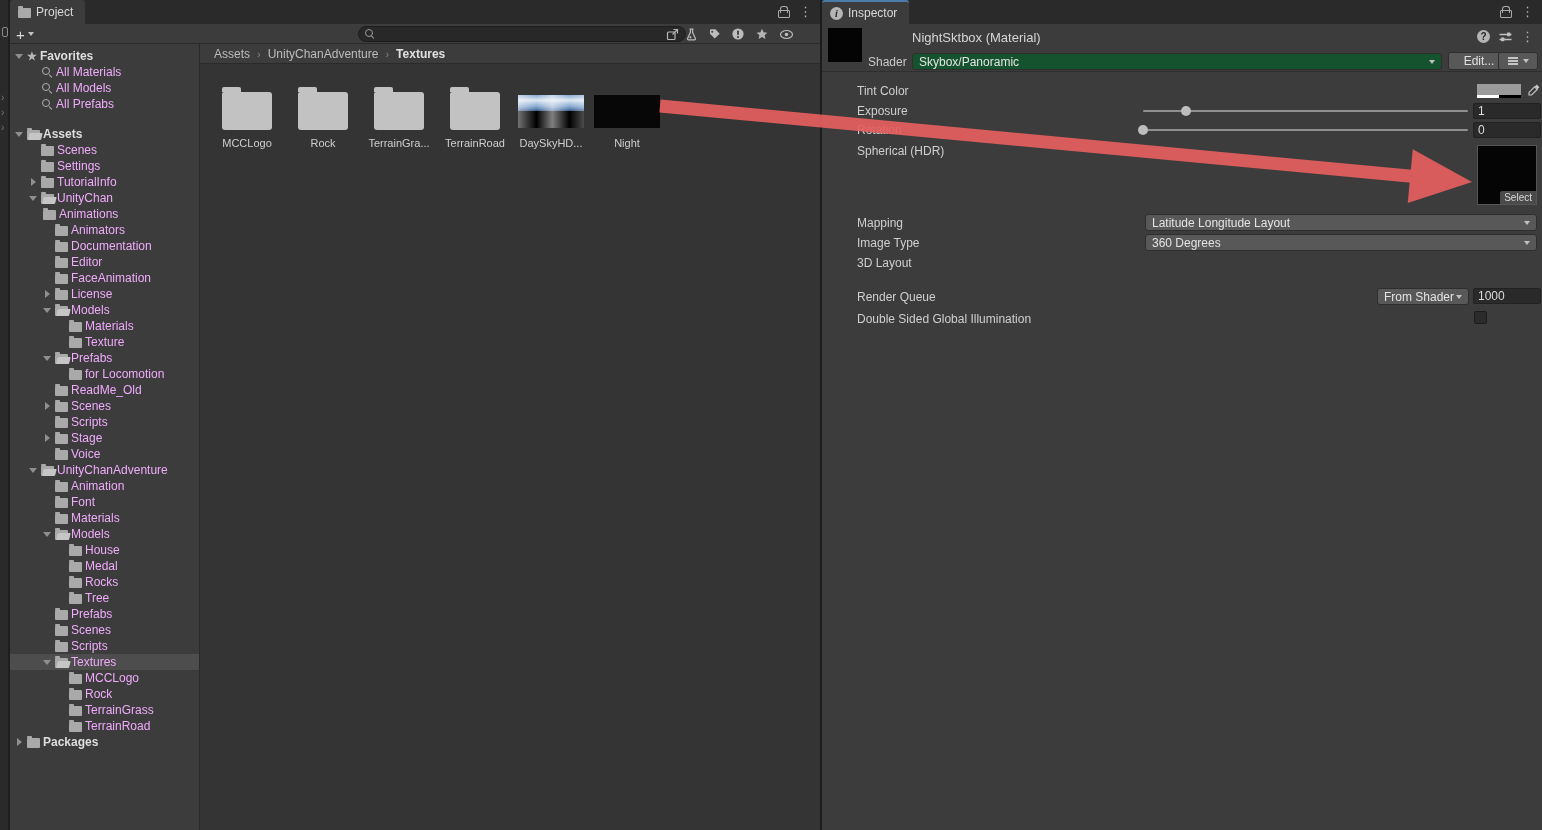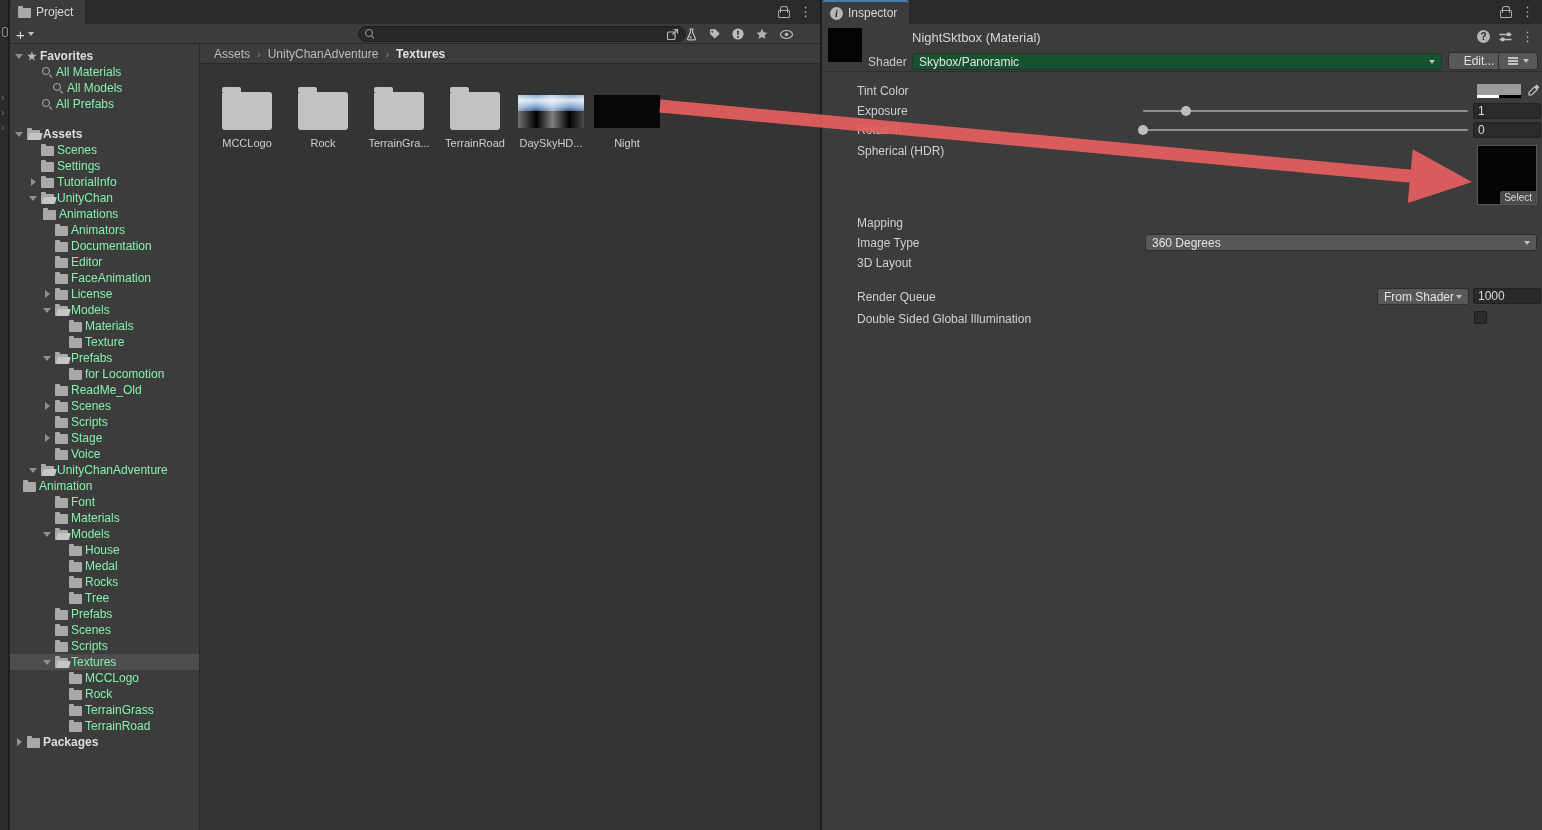--- a/index.html
+++ b/index.html
@@ -44,21 +44,21 @@
   .tree-row.selected { background:#4d4d4d; }
   .arrow-slot { width:10px; flex:none; display:flex; justify-content:center; }
   .ico { flex:none; }
   .ico-star { color:#b9b9b9; font-size:11px; line-height:12px; }
   .ico-search { position:relative; width:12px; height:12px; }
   .ico-search::before { content:""; position:absolute; left:1px; top:1px; width:6px; height:6px; border:1.3px solid #b0b0b0; border-radius:50%; }
   .ico-search::after { content:""; position:absolute; left:8px; top:8px; width:4px; height:1.4px; background:#b0b0b0; transform:rotate(45deg); transform-origin:left center; }
   .ico-folder { position:relative; width:13px; height:10px; background:#a9a9a9; border-radius:1px; margin-top:1px; }
   .ico-folder::before { content:""; position:absolute; top:-2px; left:0; width:5px; height:2px; background:#a9a9a9; border-radius:1px 1px 0 0; }
   .ico-folder.ico-open::after { content:""; position:absolute; left:1px; right:-1px; top:3px; bottom:0; background:#c6c6c6; transform:skewX(-14deg); transform-origin:bottom left; border-radius:1px; }
-  .tree-label { color:#86efac; }
+  .tree-label { color:#f0abfc; }
   .tree-row.bold .tree-label { color:#dedede; }
 
   
   .breadcrumb { position:absolute; left:190px; top:44px; right:0; height:20px; background:#3c3c3c; border-bottom:1px solid #2a2a2a; display:flex; align-items:center; gap:7px; padding-left:14px; color:#bdbdbd; }
   .breadcrumb .sep { color:#848484; font-size:11px; }
   .breadcrumb .last { font-weight:bold; color:#e0e0e0; }
   .content { position:absolute; left:190px; top:64px; right:0; bottom:0; background:#343434; }
   .grid-item { position:absolute; top:20px; width:76px; }
   .icon-zone { height:46px; display:flex; align-items:flex-end; justify-content:center; }
   .big-folder { width:50px; height:38px; background:#c2c2c2; border-radius:2px 3px 3px 3px; position:relative; }
@@ -180,21 +180,21 @@
           <span class="tri-down"></span>
         </span>
         <span class="ico ico-star">★</span>
         <span class="tree-label">Favorites</span>
       </div>
       <div class="tree-row" style="padding-left: 18px;">
         <span class="arrow-slot"></span>
         <span class="ico ico-search"></span>
         <span class="tree-label">All Materials</span>
       </div>
-      <div class="tree-row" style="padding-left: 29px;">
+      <div class="tree-row" style="padding-left: 18px;">
         <span class="arrow-slot"></span>
         <span class="ico ico-search"></span>
         <span class="tree-label">All Models</span>
       </div>
       <div class="tree-row" style="padding-left: 18px;">
         <span class="arrow-slot"></span>
         <span class="ico ico-search"></span>
         <span class="tree-label">All Prefabs</span>
       </div>
       <div class="tree-row bold gap" style="padding-left: 4px;">
@@ -318,21 +318,21 @@
         <span class="ico ico-folder"></span>
         <span class="tree-label">Voice</span>
       </div>
       <div class="tree-row" style="padding-left: 18px;">
         <span class="arrow-slot">
           <span class="tri-down"></span>
         </span>
         <span class="ico ico-folder ico-open"></span>
         <span class="tree-label">UnityChanAdventure</span>
       </div>
-      <div class="tree-row" style="">
+      <div class="tree-row" style="padding-left: 32px;">
         <span class="arrow-slot"></span>
         <span class="ico ico-folder"></span>
         <span class="tree-label">Animation</span>
       </div>
       <div class="tree-row" style="padding-left: 32px;">
         <span class="arrow-slot"></span>
         <span class="ico ico-folder"></span>
         <span class="tree-label">Font</span>
       </div>
       <div class="tree-row" style="padding-left: 32px;">
@@ -522,20 +522,24 @@
   <div class="slider-track" style="top:129px"></div>
   <div class="slider-thumb" id="rotation-thumb" style="top: 125px; left: 316px;"></div>
   <div class="val-input" style="top:122px">0</div>
 
   <div class="prop-label" style="top:144px">Spherical  (HDR)</div>
   <div class="tex-slot">
     <span class="select-chip">Select</span>
   </div>
 
   <div class="prop-label" style="top:216px">Mapping</div>
+  <div class="dropdown dd-wide" style="top:214px">
+    <span>Latitude Longitude Layout</span>
+    <span class="caret"></span>
+  </div>
 
   <div class="prop-label" style="top:236px">Image Type</div>
   <div class="dropdown dd-wide" style="top:234px">
     <span>360 Degrees</span>
     <span class="caret"></span>
   </div>
 
   <div class="prop-label" style="top:256px">3D Layout</div>
 
   <div class="prop-label" style="top:290px">Render Queue</div>

